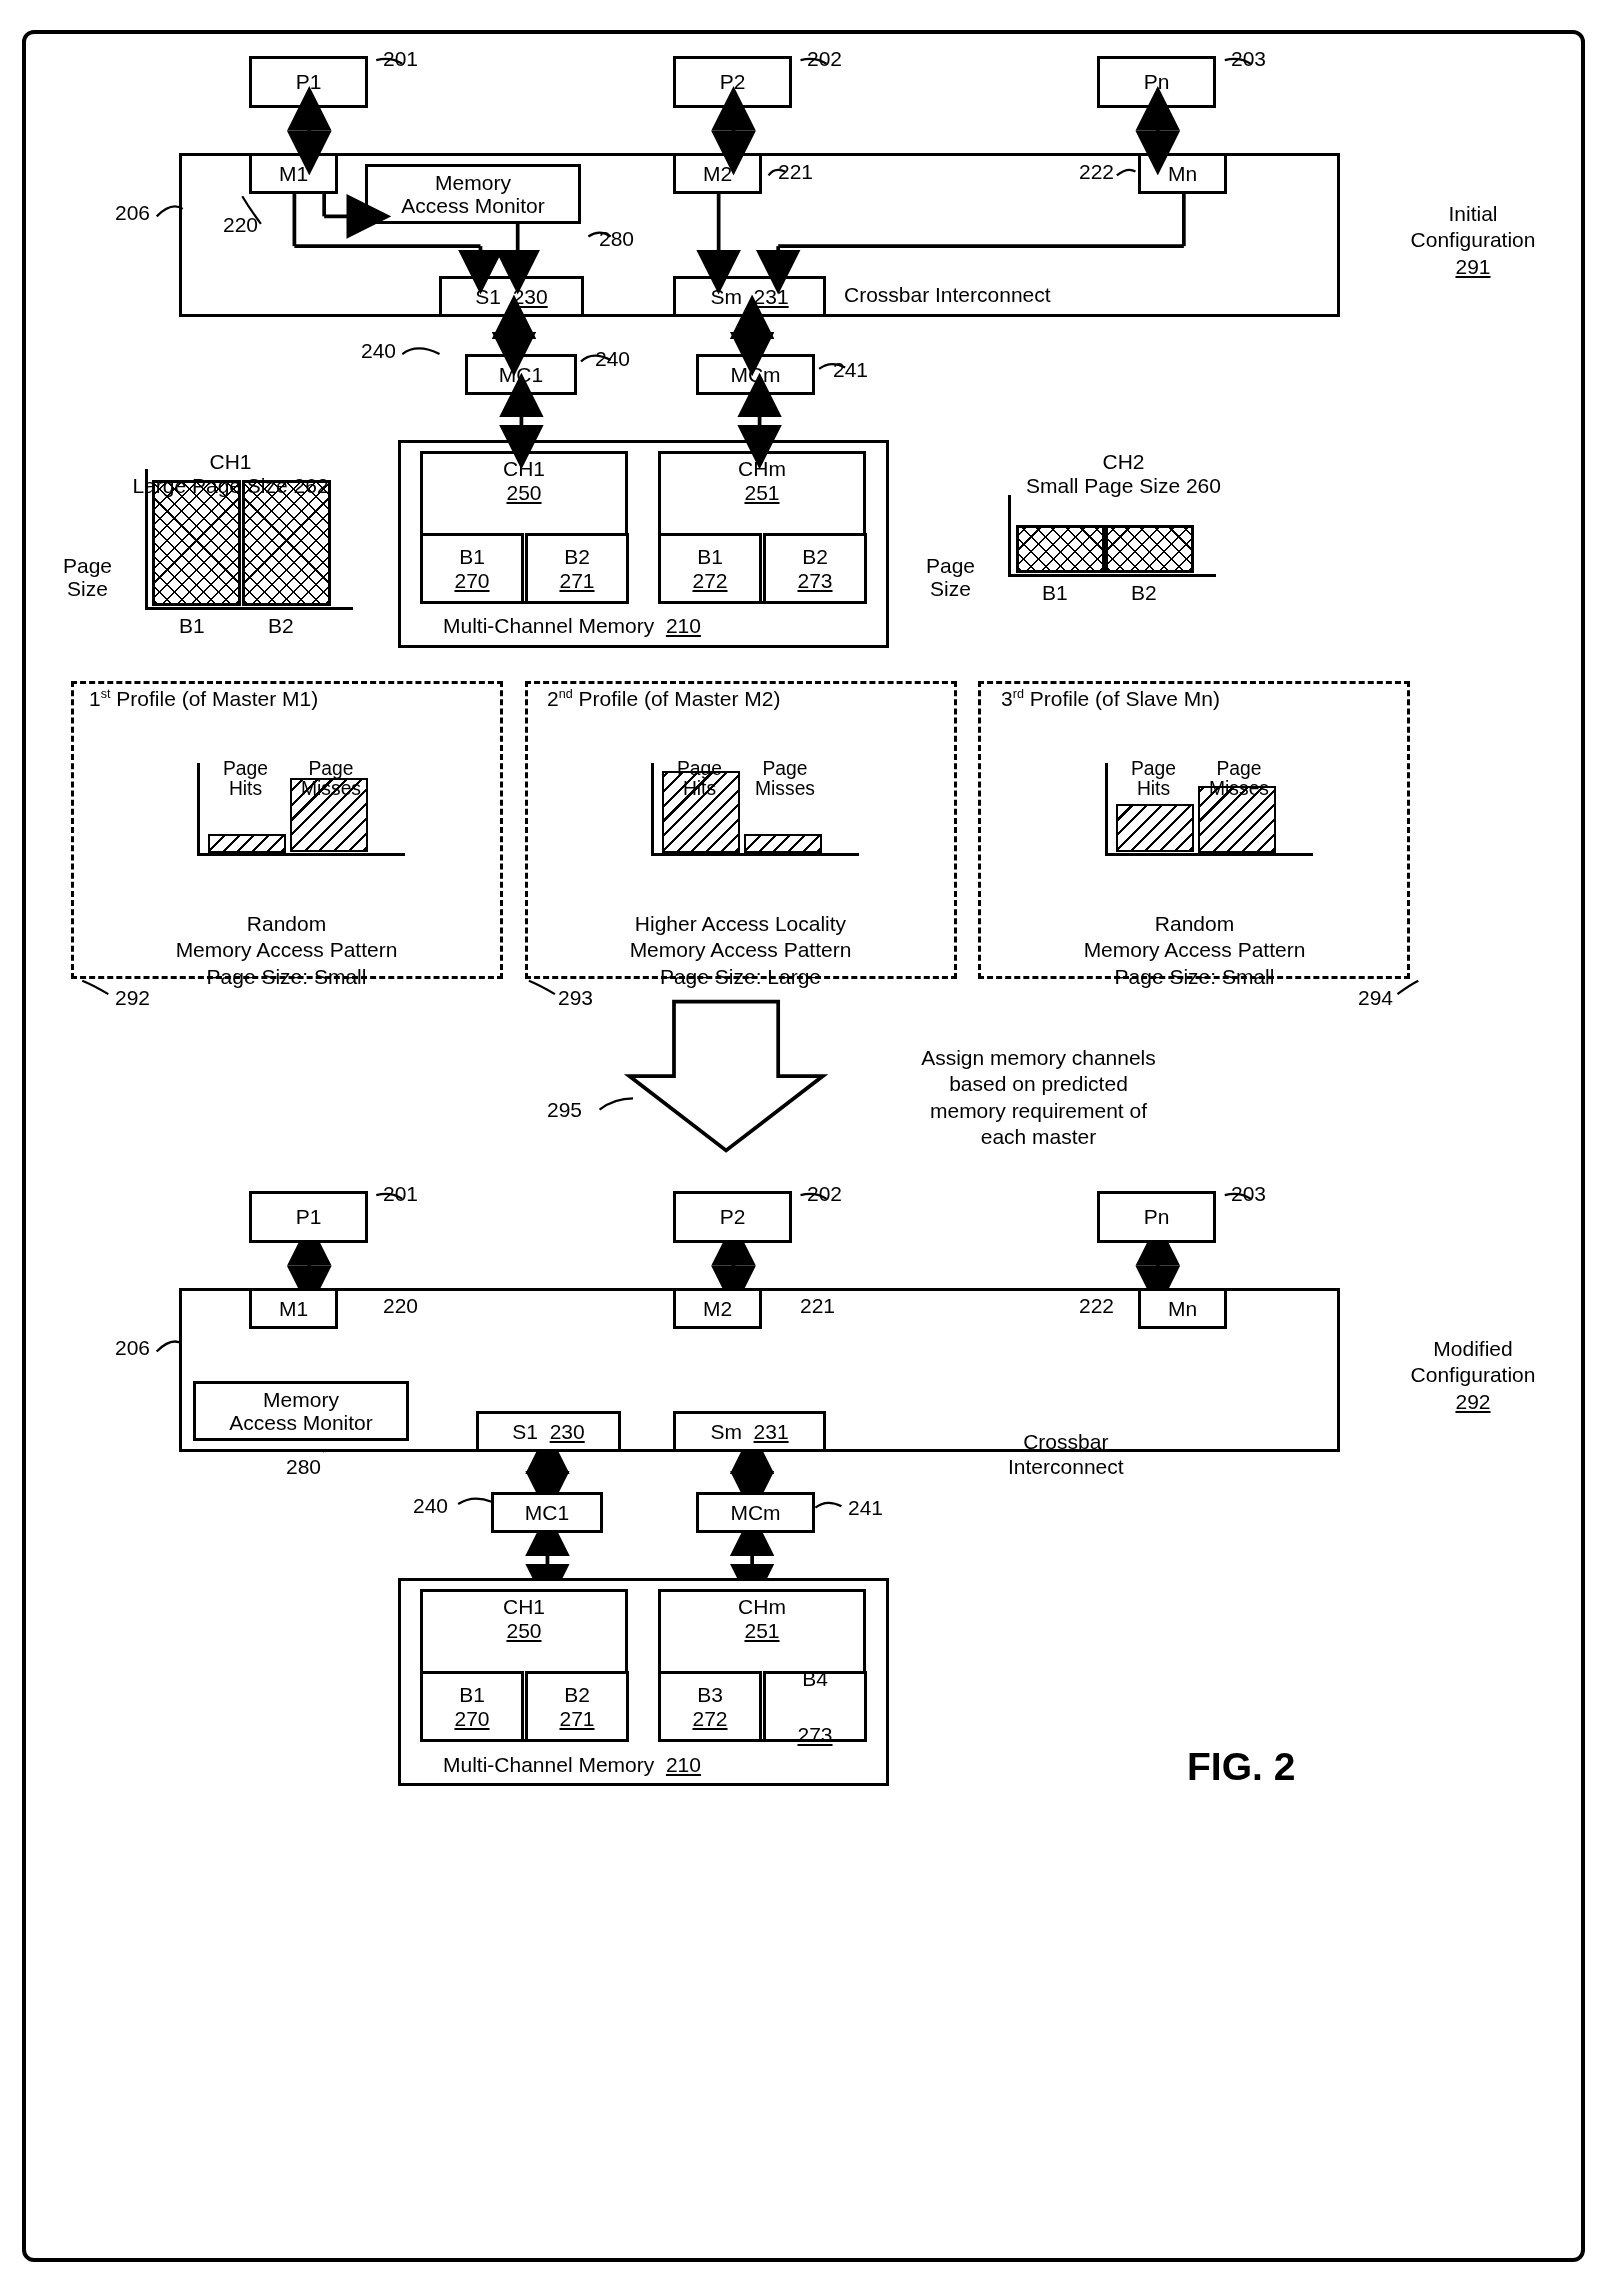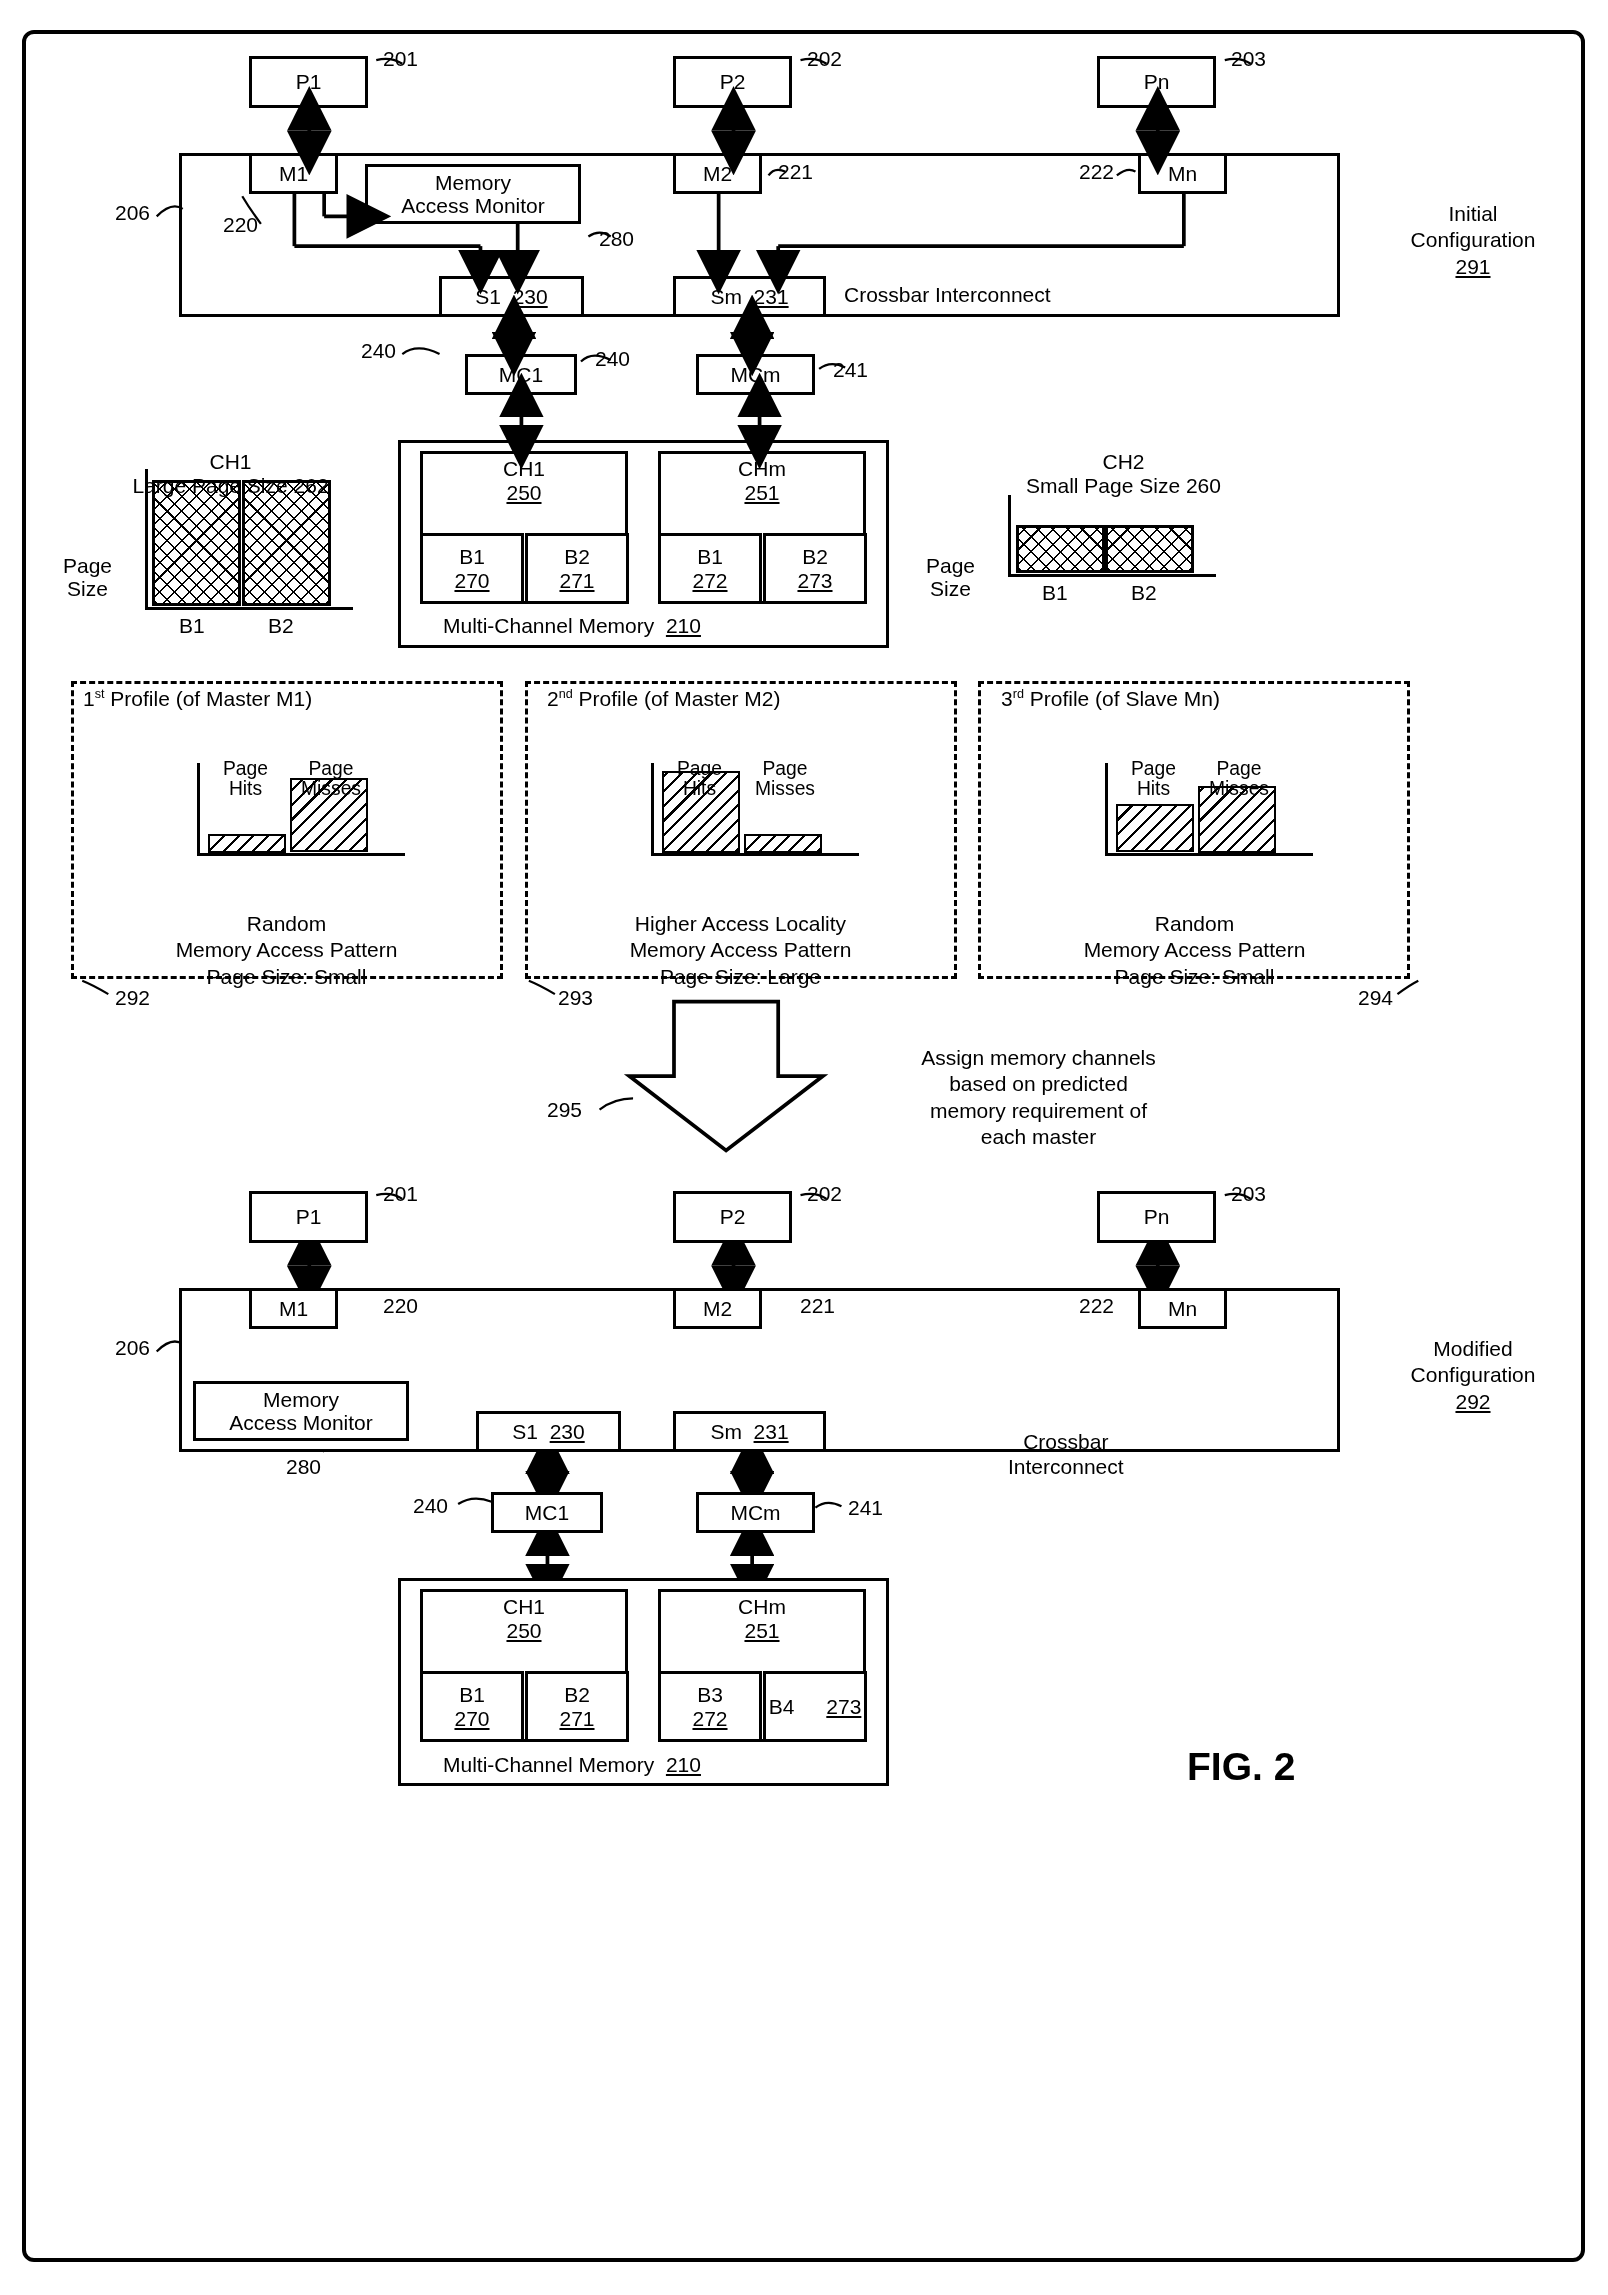--- a/index.html
+++ b/index.html
@@ -193,21 +193,21 @@
   <div style="position:absolute; left:982px; top:461px; width:208px; height:82px; border-left:3px solid #000; border-bottom:3px solid #000;"></div>
   <div class="hatch" style="position:absolute; left:990px; top:491px; width:89px; height:48px;"></div>
   <div class="hatch" style="position:absolute; left:1079px; top:491px; width:89px; height:48px;"></div>
   <div class="label" style="left:1016px; top:547px;">B1</div>
   <div class="label" style="left:1105px; top:547px;">B2</div>
 
   <div class="dashed-box" style="left:45px; top:647px; width:432px; height:298px;"></div>
   <div class="dashed-box" style="left:499px; top:647px; width:432px; height:298px;"></div>
   <div class="dashed-box" style="left:952px; top:647px; width:432px; height:298px;"></div>
 
-  <div class="label" style="left:57px; top:653px;">
+  <div class="label" style="left:63px; top:653px;">
     <span>1</span><sup>st</sup><span> Profile (of Master M1)</span>
   </div>
   <div class="nobox small" style="left:197px; top:681px; line-height:1.05;">
     <div>Page</div>
     <div>Hits</div>
   </div>
   <div class="nobox small" style="left:275px; top:681px; line-height:1.05;">
     <div>Page</div>
     <div>Misses</div>
   </div>
@@ -439,21 +439,21 @@
   </div>
 
   <div class="box" style="left:632px; top:1555px; width:208px; height:153px; flex-direction:column; justify-content:flex-start; padding-top:3px;">
     <div>CHm</div>
     <div class="u">251</div>
   </div>
   <div class="box" style="left:632px; top:1637px; width:104px; height:71px; flex-direction:column; line-height:1.1;">
     <div>B3</div>
     <div class="u">272</div>
   </div>
-  <div class="box" style="left:737px; top:1637px; width:104px; height:71px; flex-direction:row; line-height:1.1;gap:32px;">
+  <div class="box" style="left:737px; top:1637px; width:104px; height:71px; flex-direction:column; line-height:1.1;gap:32px;">
     <div>B4</div>
     <div class="u">273</div>
   </div>
 
 
   <div class="fignum" style="left:1161px; top:1711px;">FIG. 2</div>
 
 </div>
 
 

